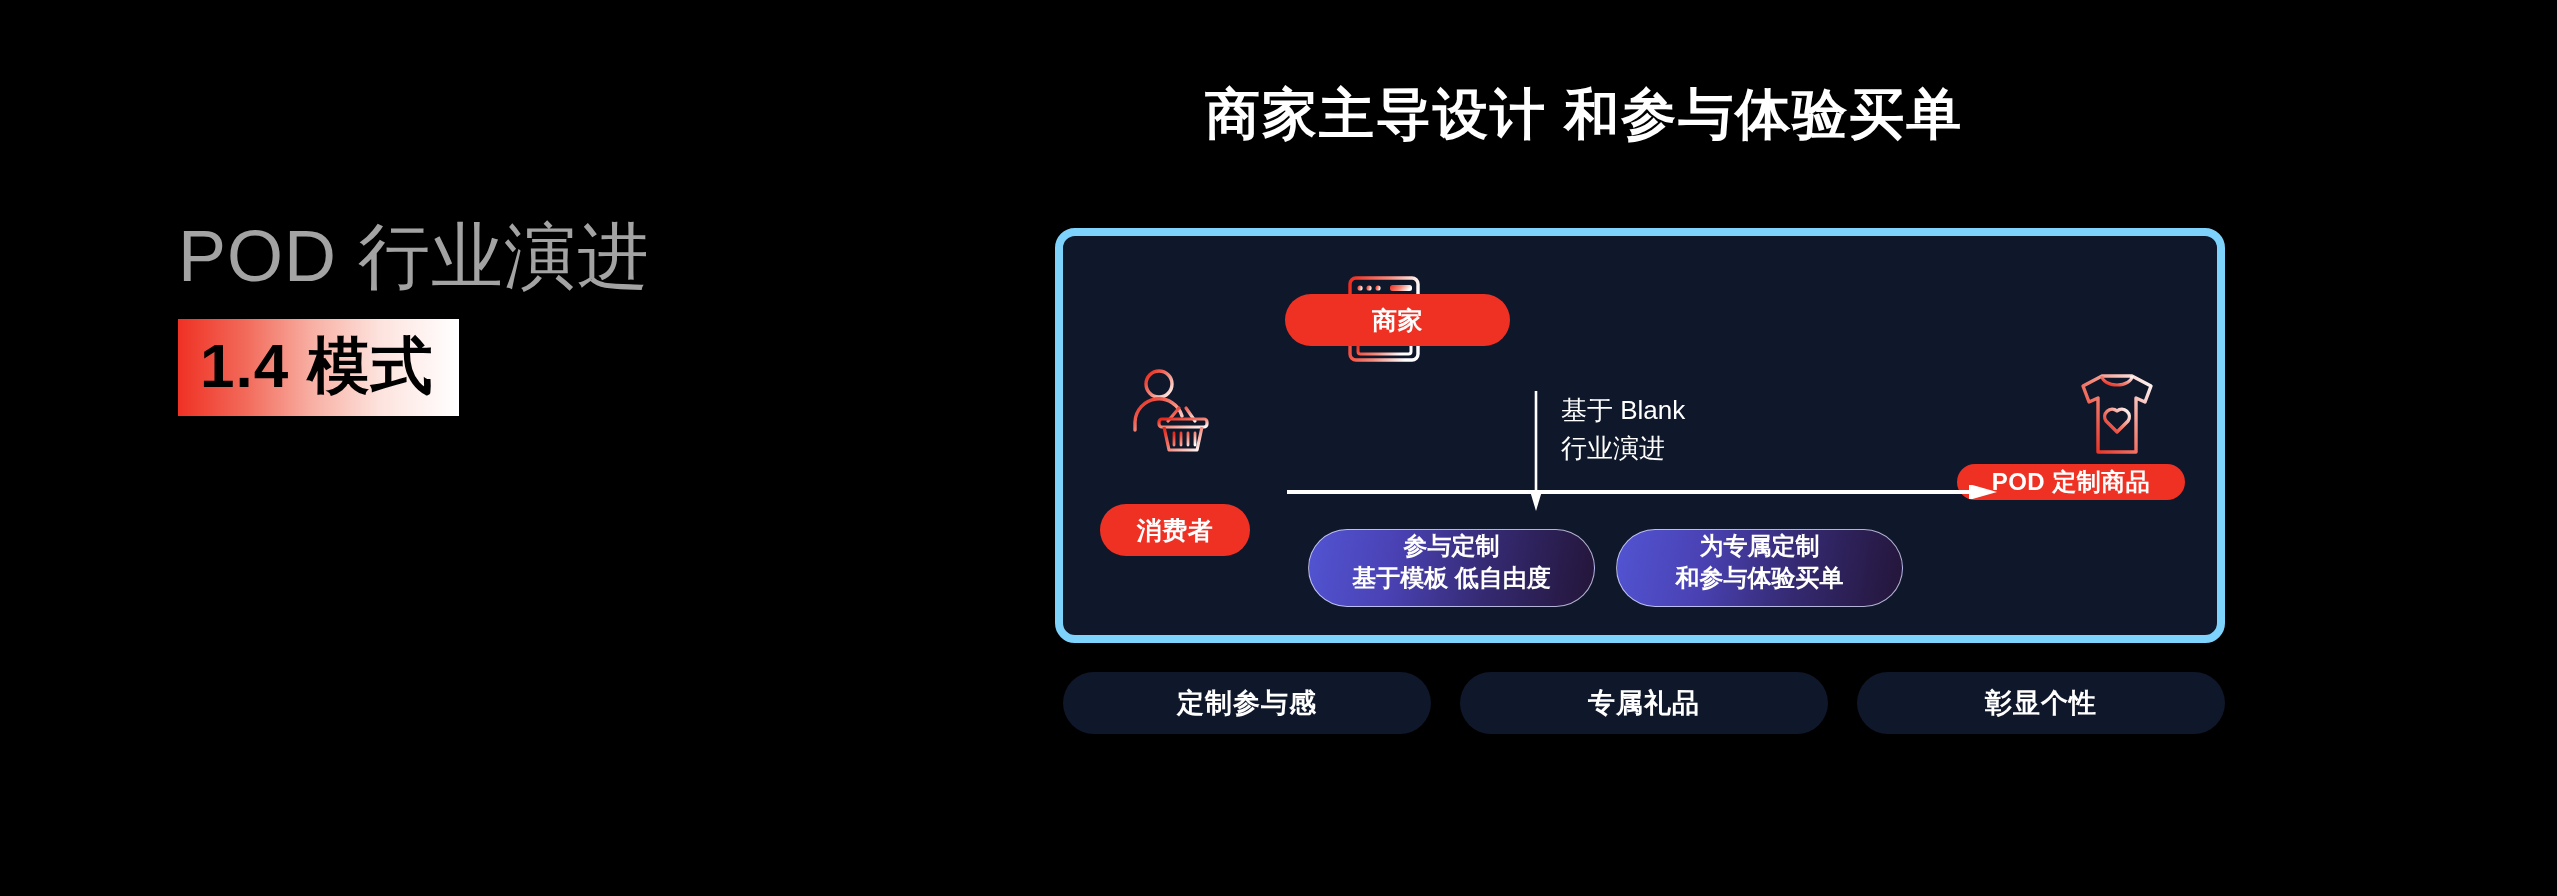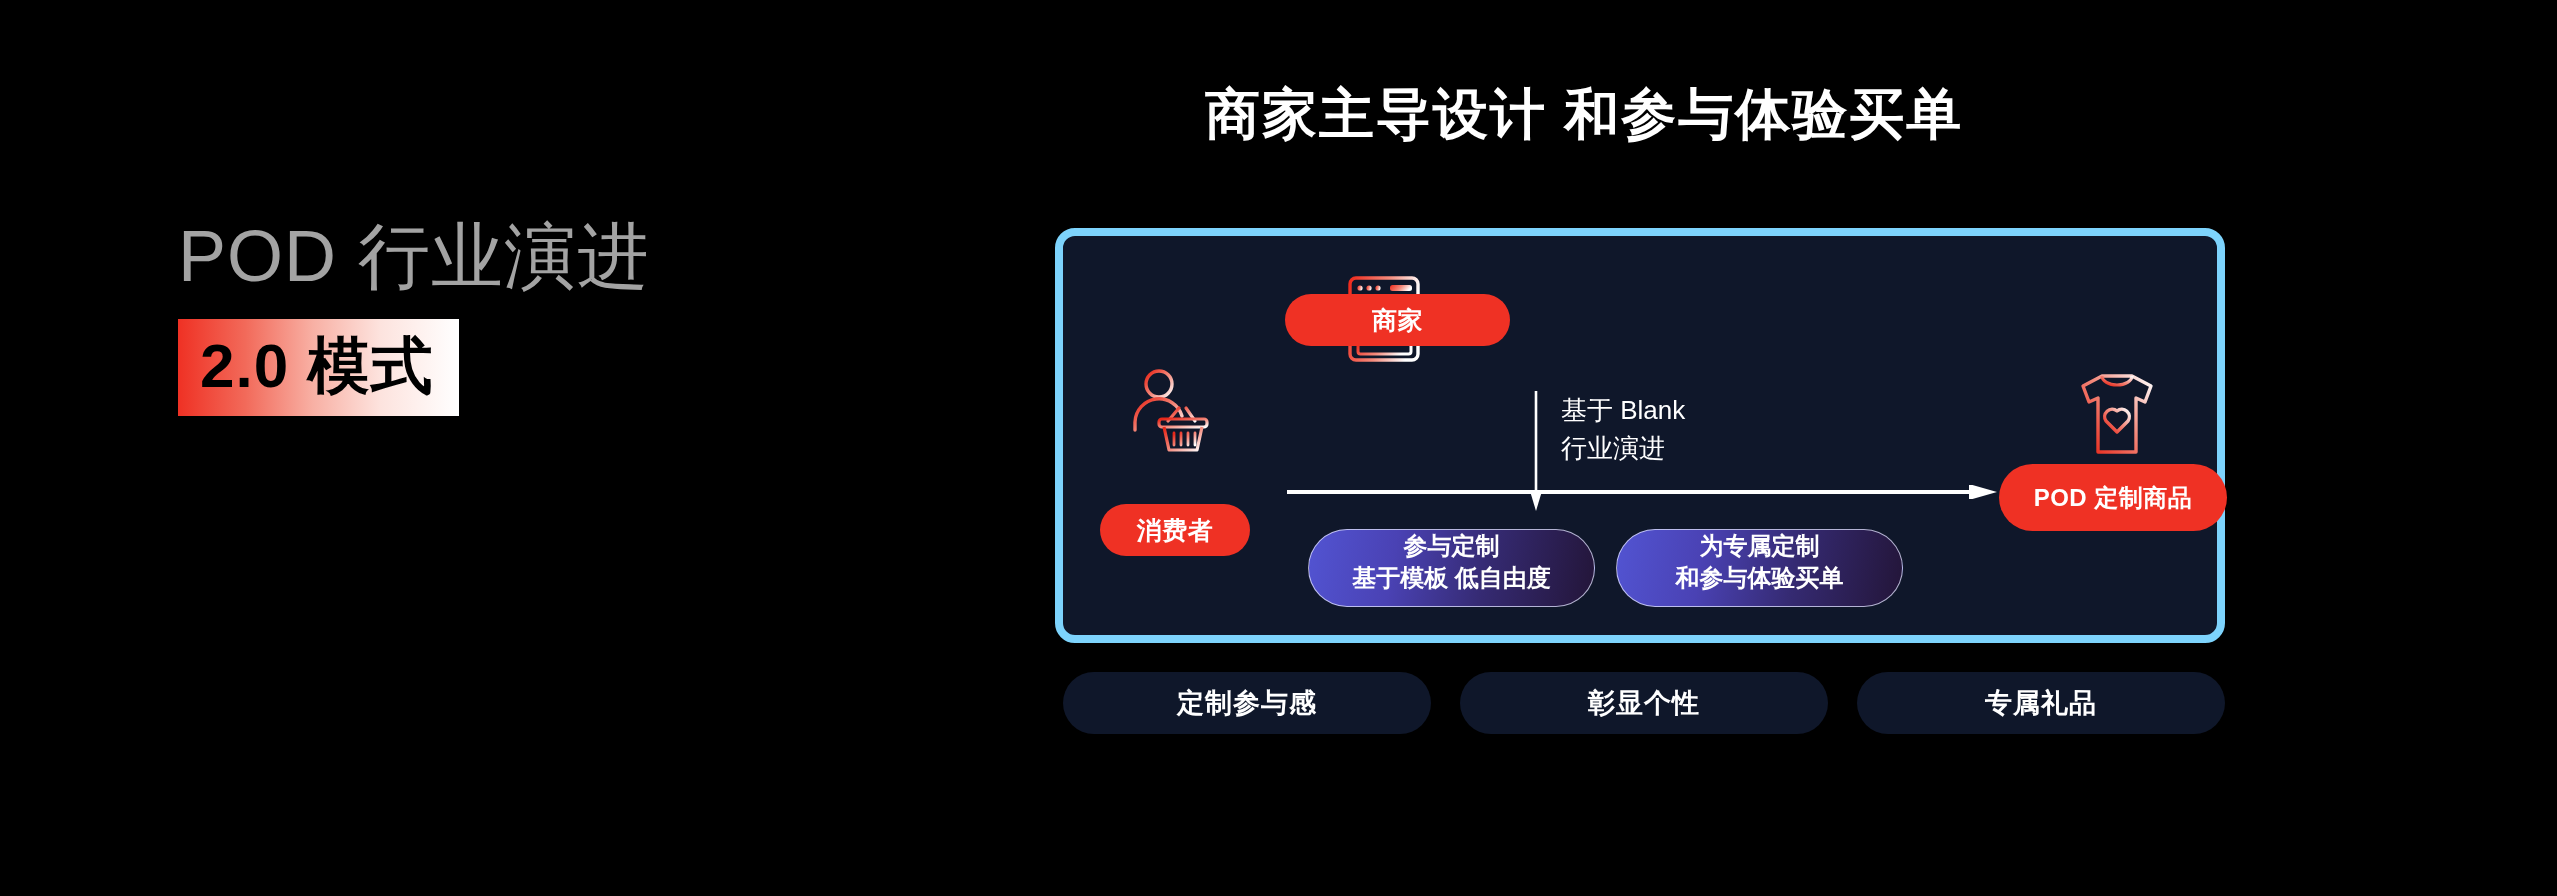--- a/index.html
+++ b/index.html
@@ -78,21 +78,21 @@
     display: flex;
     align-items: center;
     justify-content: center;
     font-size: 25px;
     font-weight: 700;
     white-space: nowrap;
     letter-spacing: 0.5px;
   }
   #badge-merchant { left: 222px; top: 58px; width: 225px; height: 52px; }
   #badge-consumer { left: 37px; top: 226px; width: 150px; height: 52px; margin-top: 42px; }
-  #badge-pod      { left: 936px; top: 228px; width: 228px; height: 67px; font-size: 24px; }
+  #badge-pod      { left: 894px; top: 228px; width: 228px; height: 36px; font-size: 24px; }
 
   
   .blue-pill {
     position: absolute;
     border-radius: 999px;
     border: 1.5px solid rgba(225,228,255,0.75);
     background: linear-gradient(100deg, #5254d2 0%, #4a42b4 30%, #352a72 62%, #231538 100%);
     color: #ffffff;
     display: flex;
     flex-direction: column;
@@ -163,21 +163,21 @@
     white-space: nowrap;
   }
 </style>
 </head>
 <body>
 
 <div id="header-title">商家主导设计 和参与体验买单</div>
 
 <div id="left-title">
   <div id="headline">POD 行业演进</div>
-  <div id="mode-chip">2.0 模式</div>
+  <div id="mode-chip">1.4 模式</div>
 </div>
 
 <div id="diagram-panel">
 
   <div class="icon-wrap" id="icon-template">
     <svg viewBox="0 0 76 90" width="76" height="90" fill="none">
       <defs>
         <linearGradient id="gTpl" x1="0" y1="0" x2="1" y2="0.25">
           <stop offset="0%" stop-color="#ef2a1c"></stop>
           <stop offset="55%" stop-color="#f58b7c"></stop>
@@ -258,15 +258,15 @@
     <span>基于模板 低自由度</span>
   </div>
   <div class="blue-pill" id="pill-exclusive">
     <span>为专属定制</span>
     <span>和参与体验买单</span>
   </div>
 </div>
 
 <div id="bottom-row">
   <div class="bottom-btn">定制参与感</div>
+  <div class="bottom-btn">专属礼品</div>
   <div class="bottom-btn">彰显个性</div>
-  <div class="bottom-btn">专属礼品</div>
 </div>
 
 </body></html>

